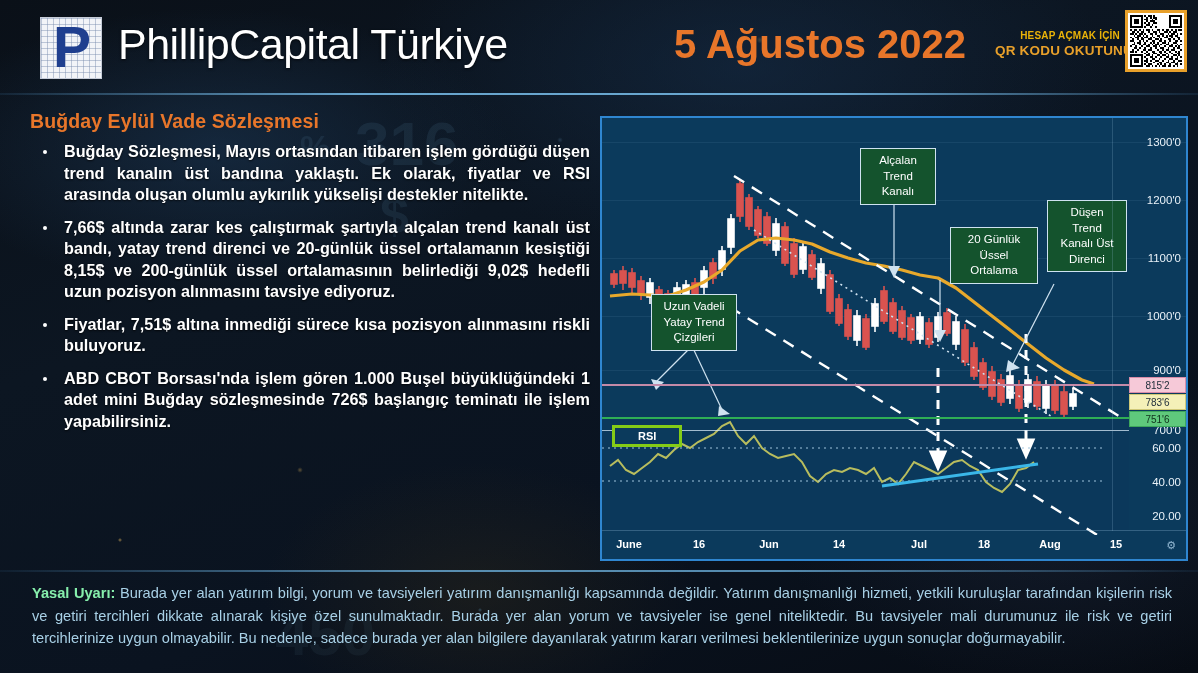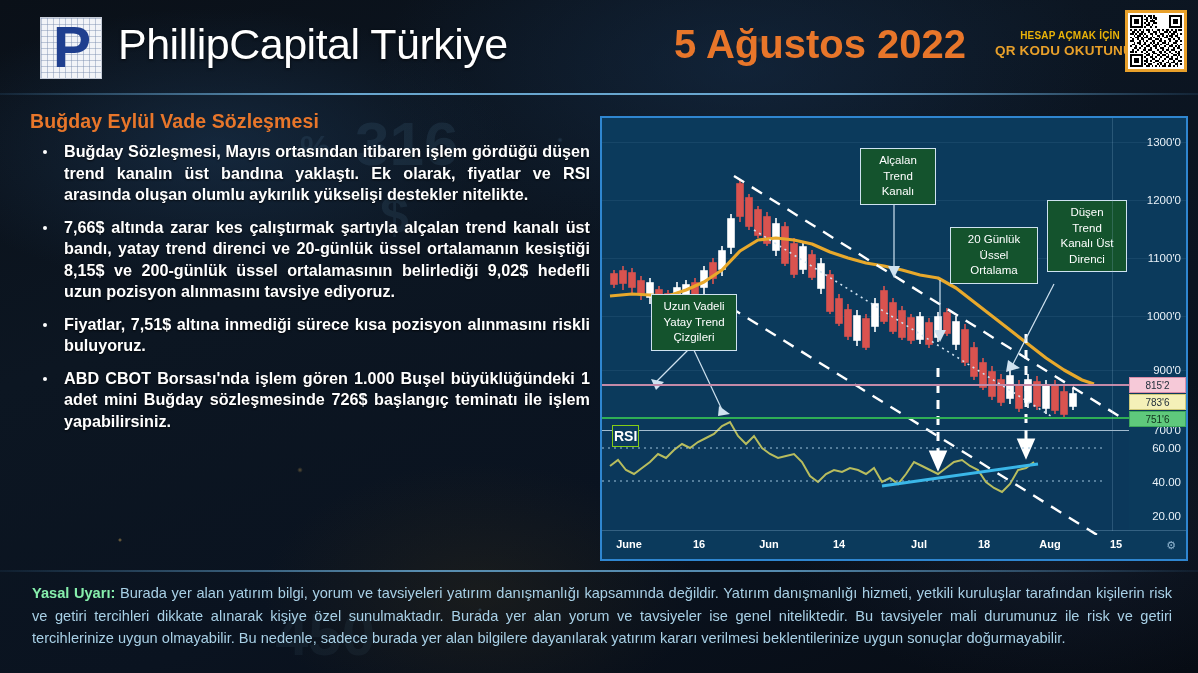--- a/index.html
+++ b/index.html
@@ -92,22 +92,22 @@
   .pb-pink{background:#f6c9d8;color:#22303c;border:1px solid #d98ca8;}
   .pb-yellow{background:#f4f0b8;color:#22303c;border:1px solid #cfc878;}
   .pb-green{background:#5fc97c;color:#10301c;border:1px solid #3ea75c;}
   .hline{position:absolute;height:2px;}
   .hline-pink{background:#c48aa8;}
   .hline-green{background:#2fae55;}
   .hline-white{background:rgba(215,232,245,.75);height:1px;}
   .note{position:absolute;background:#14532d;border:1px solid #cfe2f0;
     color:#ffffff;font-size:11.5px;line-height:1.35;text-align:center;
     padding:4px 7px;box-sizing:border-box;white-space:pre-line;}
-  .rsi-tag{position:absolute;background:#0b3a5c;border:1px solid #84cc16;color:#ffffff;
-    font-size:14px;font-weight:700;padding:2px 1px;}
+  .rsi-tag{position:absolute;background:#0b3a5c;border:3px solid #84cc16;color:#ffffff;
+    font-size:11px;font-weight:700;padding:2px 23px;}
 
   
   .footer-sep{position:absolute;left:0;top:570px;width:1198px;height:2px;
     background:linear-gradient(90deg,rgba(60,120,170,.10),rgba(110,180,225,.75) 35%,rgba(110,180,225,.75) 65%,rgba(60,120,170,.10));}
   .footer{position:absolute;left:32px;top:582px;width:1140px;
     color:#a8d0e6;font-size:14.6px;line-height:1.55;text-align:justify;}
   .footer b{color:#86efac;font-weight:700;}
 </style>
 </head>
 <body>

